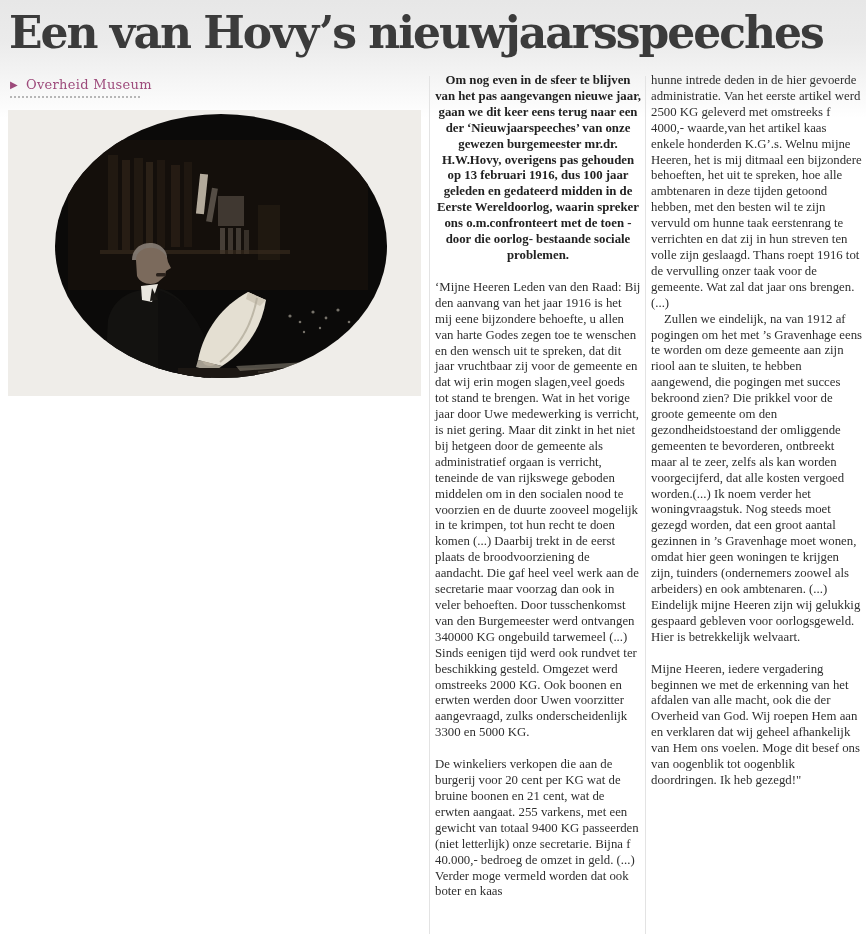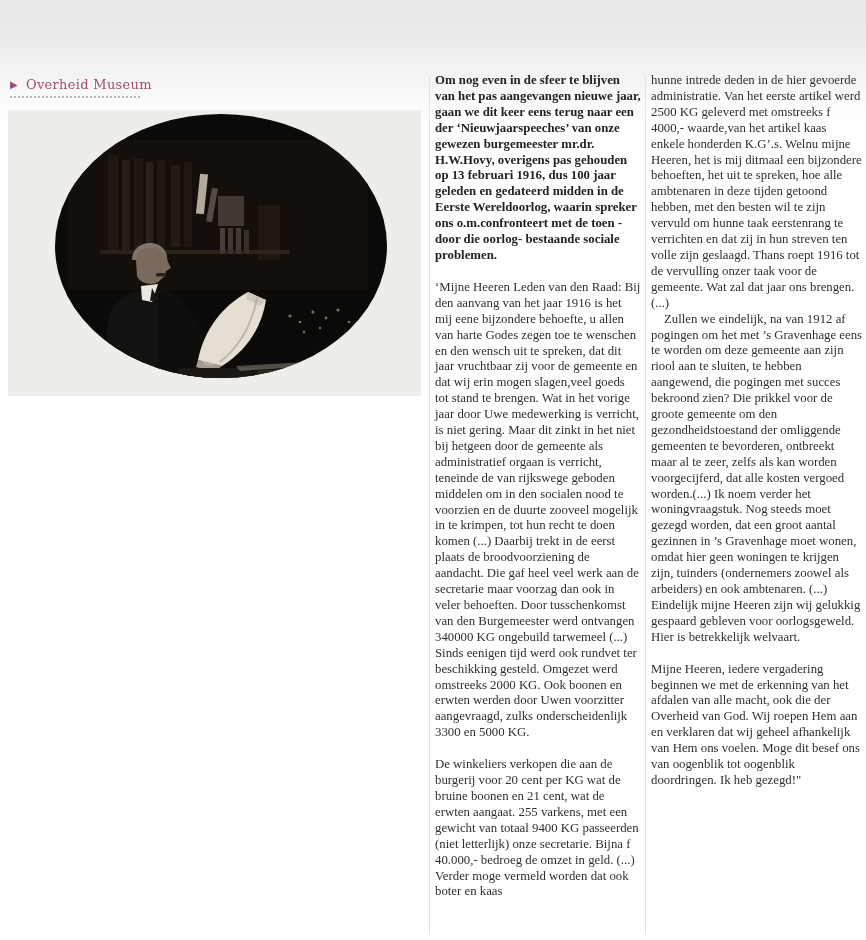--- a/index.html
+++ b/index.html
@@ -30,29 +30,30 @@
   .rule{position:absolute;top:76px;height:858px;width:1px;background:#e3e3e3;}
   .rule-1{left:429px;}
   .rule-2{left:645px;}
   .col{
     position:absolute;top:73px;color:#2f2f2f;
     font-size:12.8px;line-height:15.9px;text-align:left;
   }
   .col1{left:435px;width:206px;}
   .col2{left:651px;width:212px;}
   .col p{margin:0 0 16px 0;}
-  .col p.lede{font-weight:bold;color:#222222;}
+  .col p.lede{font-weight:bold;color:#222222;text-align:center;}
   .col p.tight{margin-bottom:0;}
   .col p.indent{text-indent:13px;}
 </style>
 </head>
 <body>
 
 <div class="page">
 
+  <h1 class="title">Een van Hovy’s nieuwjaarsspeeches</h1>
 
   <div class="label-row">
     <span class="arrow">▶</span>
     <span class="label-text">Overheid Museum</span>
   </div>
   <div class="dotted"></div>
 
   <div class="photo" role="img" aria-label="Ovale zwart-wit foto: burgemeester H.W. Hovy, zittend in profiel, lezend in een wit boek voor zijn boekenkast">
     <svg viewBox="0 0 413 286" preserveAspectRatio="none">
       <defs>

